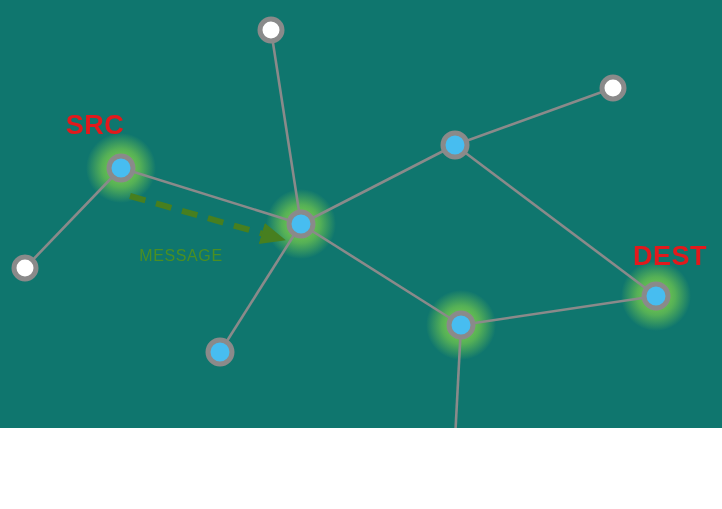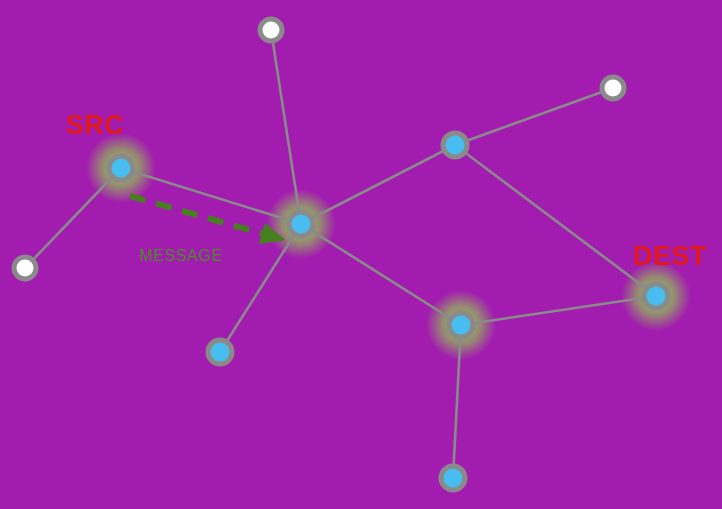--- a/index.html
+++ b/index.html
@@ -4,23 +4,23 @@
 <style>
   html, body {
     margin: 0;
     padding: 0;
     background: #ffffff;
     font-family: "Liberation Sans", sans-serif;
   }
   .stage {
     position: relative;
     width: 722px;
-    height: 509px;
+    height: 428px;
     overflow: hidden;
-    background: #a21caf;
+    background: #0f766e;
   }
   svg text {
     text-anchor: middle;
     font-family: "Liberation Sans", sans-serif;
   }
   .red-label {
     font-size: 27px;
     font-weight: 600;
     letter-spacing: 0.5px;
   }

